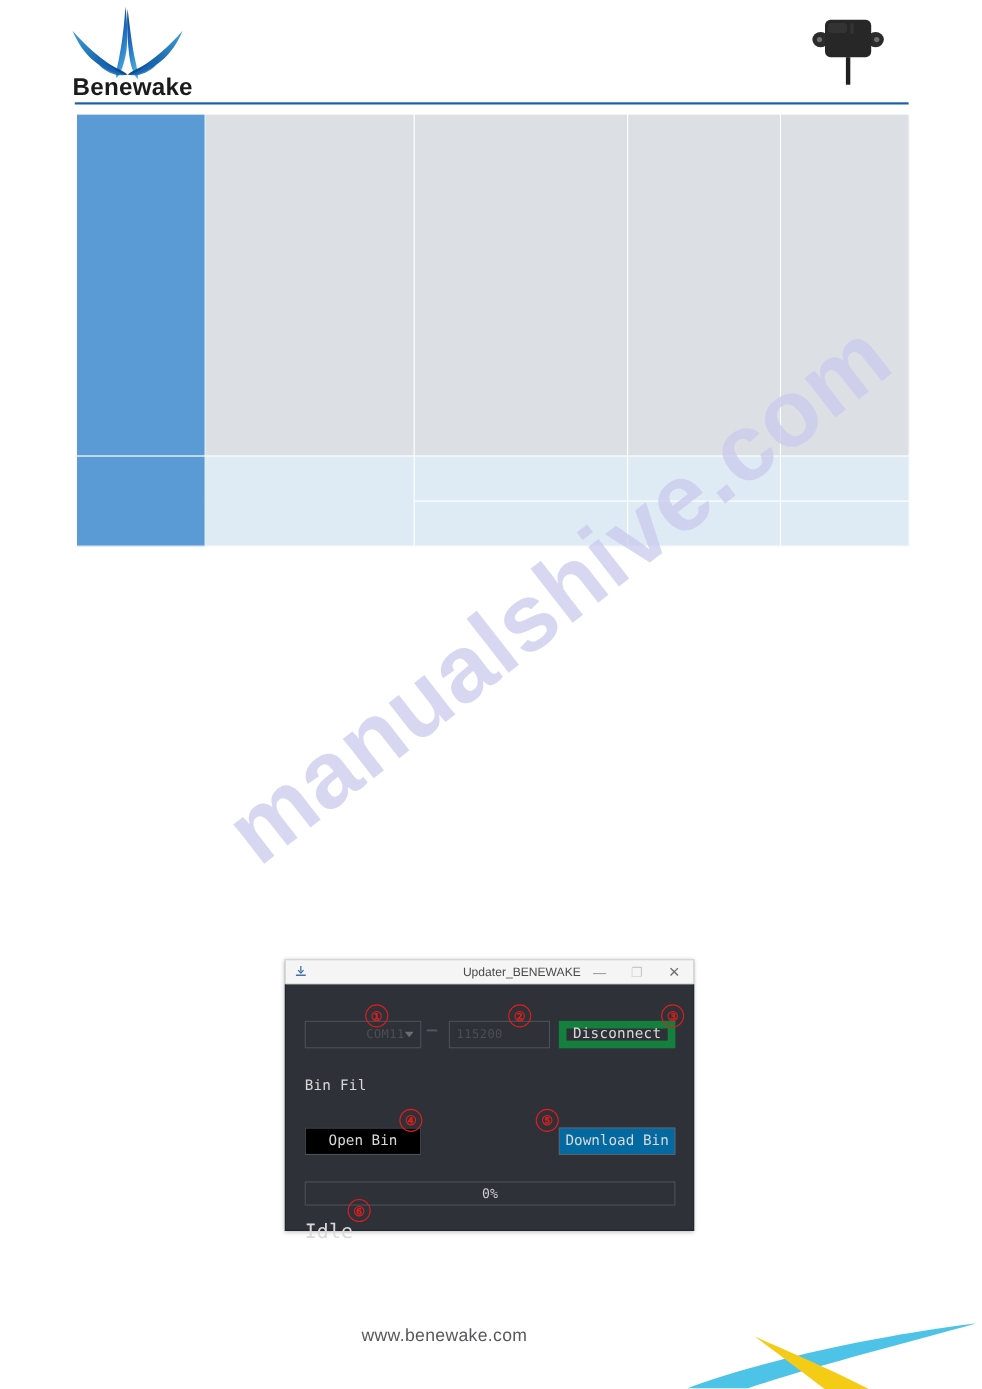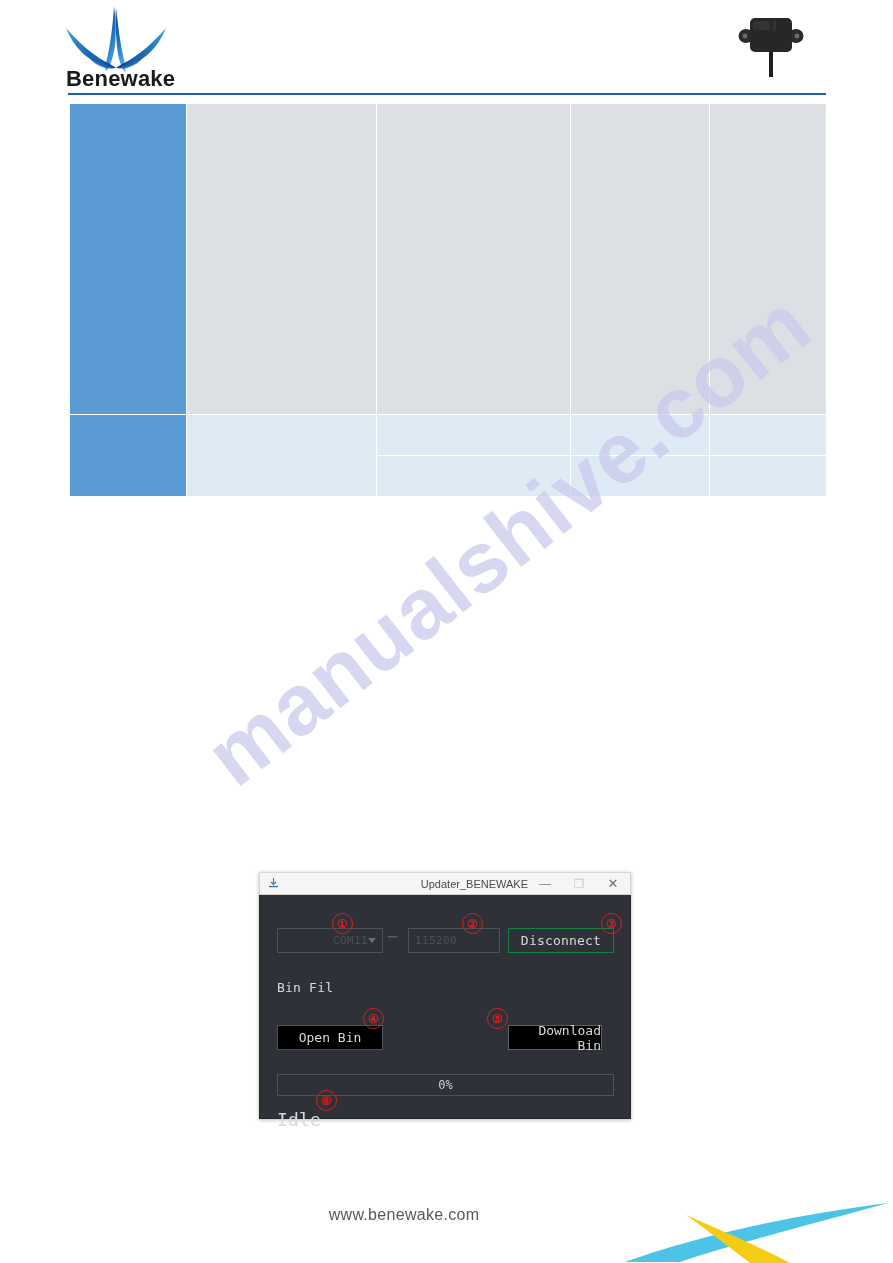--- a/index.html
+++ b/index.html
@@ -240,21 +240,21 @@
     font-size: 11px;
     color: #4b4f57;
     letter-spacing: 0.4px;
   }
 
   .btn-disconnect {
     left: 248px;
     top: 33px;
     width: 106px;
     height: 25px;
-    border: 1px solid #15803d;
+    border: 7px solid #15803d;
     background: #2e3138;
     display: flex;
     align-items: center;
     justify-content: center;
     font-size: 13px;
     letter-spacing: 0.2px;
   }
 
   .lbl-binfile {
     left: 17px;
@@ -287,24 +287,24 @@
     border: 1px solid #4c5059;
     background: #000000;
     display: flex;
     align-items: center;
     justify-content: center;
     font-size: 13px;
   }
   .btn-download {
     left: 248px;
     top: 130px;
-    width: 94px;
+    width: 106px;
     height: 25px;
     border: 1px solid #5c606a;
-    background: #000000;
+    background: #0369a1;
     display: flex;
     align-items: center;
     justify-content: center;
     font-size: 13px;
   }
 
   .progress-wrap {
     left: 17px;
     top: 179px;
     width: 337px;

